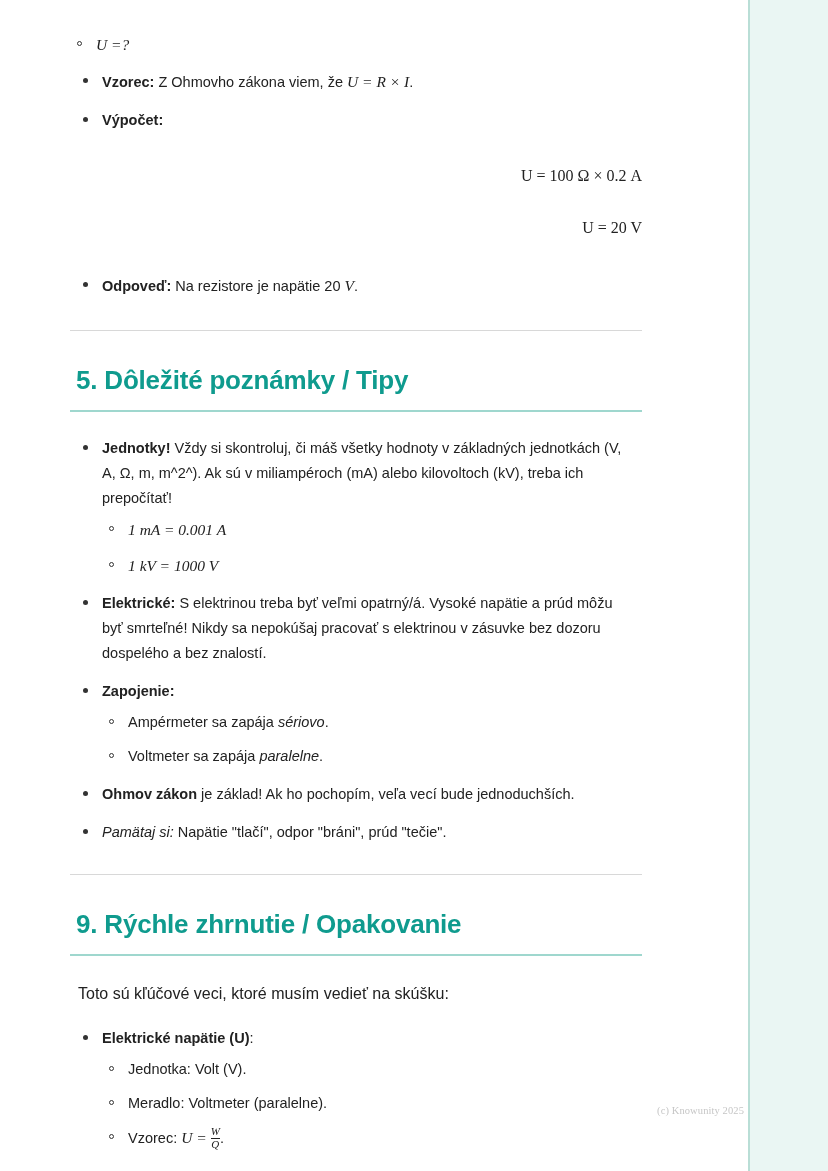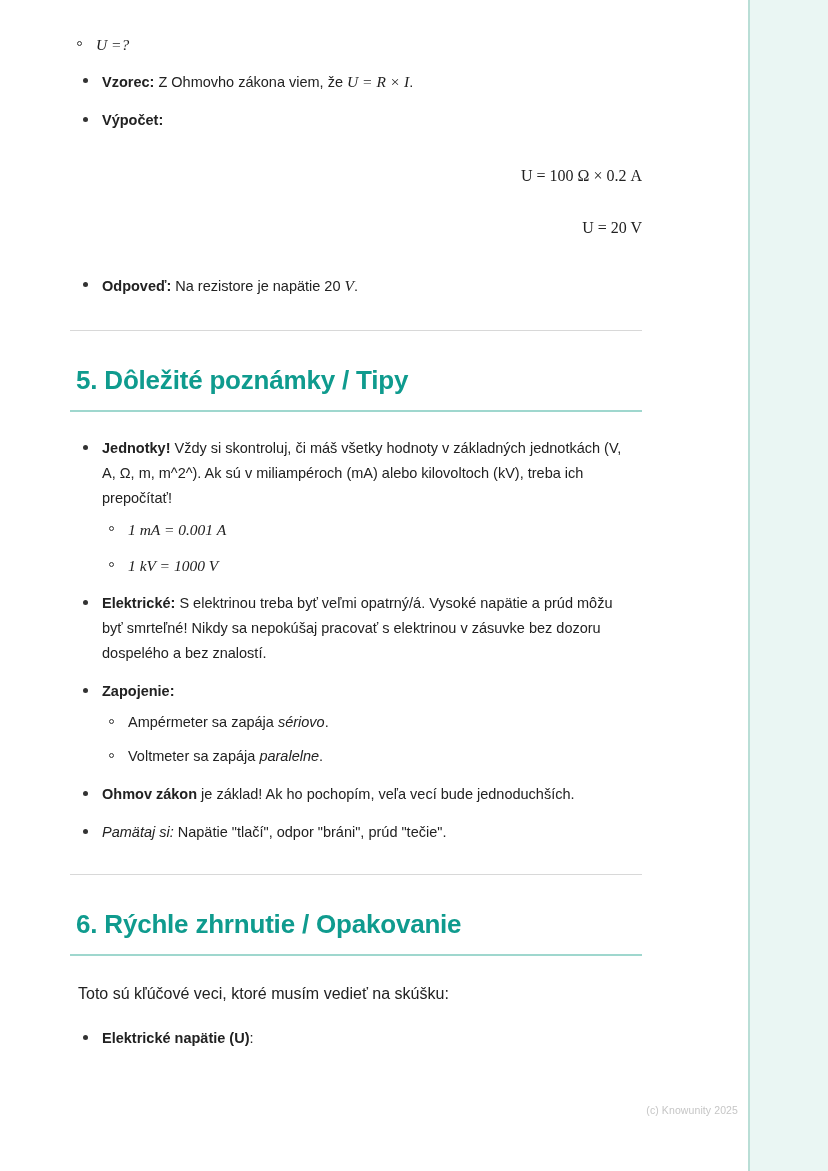--- a/index.html
+++ b/index.html
@@ -146,25 +146,26 @@
     font-size: 16px;
     line-height: 1.7;
     margin: 0 0 18px 8px;
   }
 
   .space-lg { height: 30px; }
 
   
   .watermark {
     position: absolute;
-    right: 90px;
+    right: 84px;
     bottom: 55px;
     font-size: 10.5px;
     color: #c6c6c6;
     letter-spacing: 0.1px;
+    font-family: Liberation Serif, serif;
   }
 </style>
 </head>
 <body>
 
 <div class="right-strip"></div>
 
 <div class="page">
   <div class="content">
 
@@ -240,27 +241,38 @@
       </li>
 
       <li>
         <i>Pamätaj si:</i>
         <span>Napätie "tlačí", odpor "bráni", prúd "tečie".</span>
       </li>
     </ul>
 
     <hr class="divider">
 
-    <h2 class="sec">6. Rýchle zhrnutie / Opakovanie</h2>
+    <h2 class="sec">9. Rýchle zhrnutie / Opakovanie</h2>
     <hr class="sec-rule">
 
     <p class="para">Toto sú kľúčové veci, ktoré musím vedieť na skúšku:</p>
 
     <ul class="lvl1">
       <li>
         <b>Elektrické napätie (U)</b><span>:</span>
+        <ul class="lvl2">
+          <li>Jednotka: Volt (V).</li>
+          <li>Meradlo: Voltmeter (paralelne).</li>
+          <li>
+            <span>Vzorec: </span><span class="math">U =</span>
+            <span class="frac">
+              <span class="num">W</span>
+              <span class="den">Q</span>
+            </span><span>.</span>
+          </li>
+        </ul>
       </li>
     </ul>
 
   </div>
 </div>
 
 <div class="watermark">(c) Knowunity 2025</div>
 
 </body></html>

